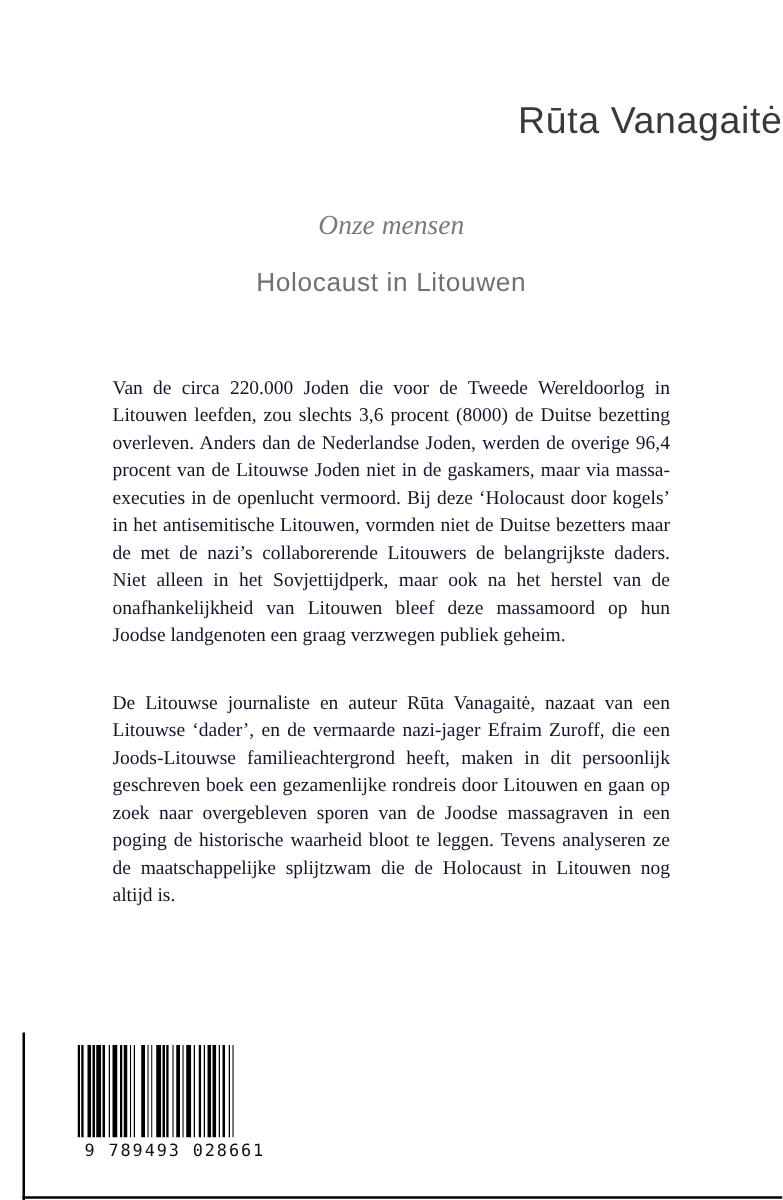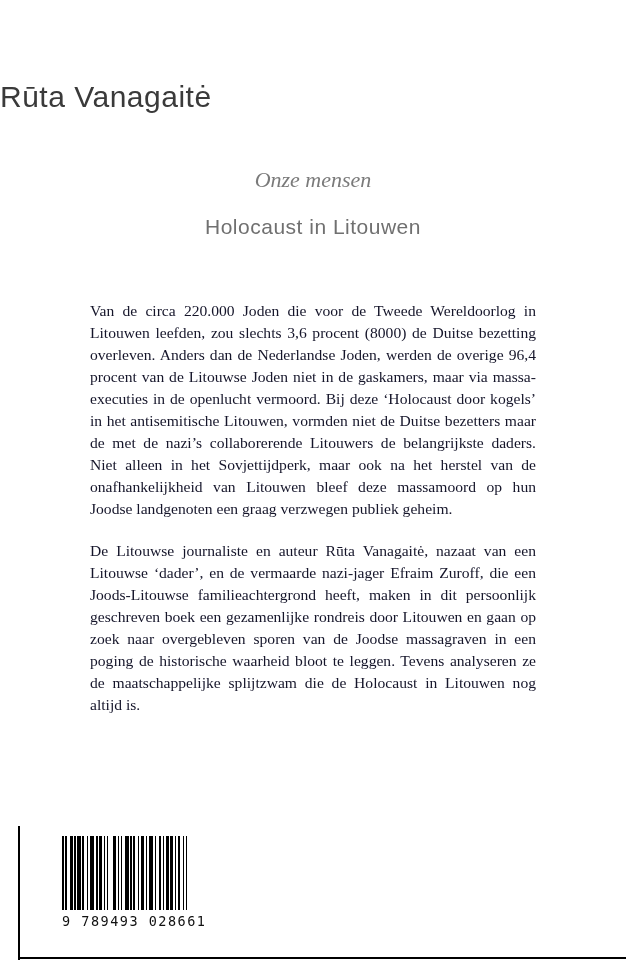--- a/index.html
+++ b/index.html
@@ -10,21 +10,21 @@
     margin: 0 auto;
     background: #ffffff;
     overflow: hidden;
     font-family: "Liberation Serif", serif;
   }
 
   
   .authors {
     position: absolute;
     top: 76px; left: 0; right: 0;
-    text-align: left;
+    text-align: right;
     font-family: "Liberation Sans", sans-serif;
     font-size: 30px;
     line-height: 42px;
     color: #3a3a3a;
     letter-spacing: 0.5px;
   }
   .book-title {
     position: absolute;
     top: 167px; left: 0; right: 0;
     text-align: center;
@@ -57,21 +57,21 @@
     top: 300px;
     left: 90px;
     width: 446px;
     font-family: "Liberation Serif", serif;
     font-size: 15.6px;
     line-height: 22px;
     color: #15152a;
     text-align: justify;
   }
   .blurb p { margin: 0; }
-  .blurb p + p { margin-top: 20px; }
+  .blurb p + p { margin-top: 32px; }
 
   
   .edge-left {
     position: absolute;
     left: 18px; top: 826px;
     width: 2px; height: 134px;
     background: #000;
   }
   .edge-bottom {
     position: absolute;
@@ -95,20 +95,21 @@
     overflow: hidden;
   }
   .barcode-bars div { height: 100%; flex: 0 0 auto; }
   .barcode-digits {
     margin-top: 3px;
     font-family: "DejaVu Sans Mono", monospace;
     font-size: 13.5px;
     letter-spacing: 1.5px;
     color: #111;
     white-space: nowrap;
+    text-align: right;
   }
 
   
   .logo {
     position: absolute;
     left: 263px; top: 841px;
     width: 116px; height: 54px;
   }
   .logo-star {
     position: absolute;

